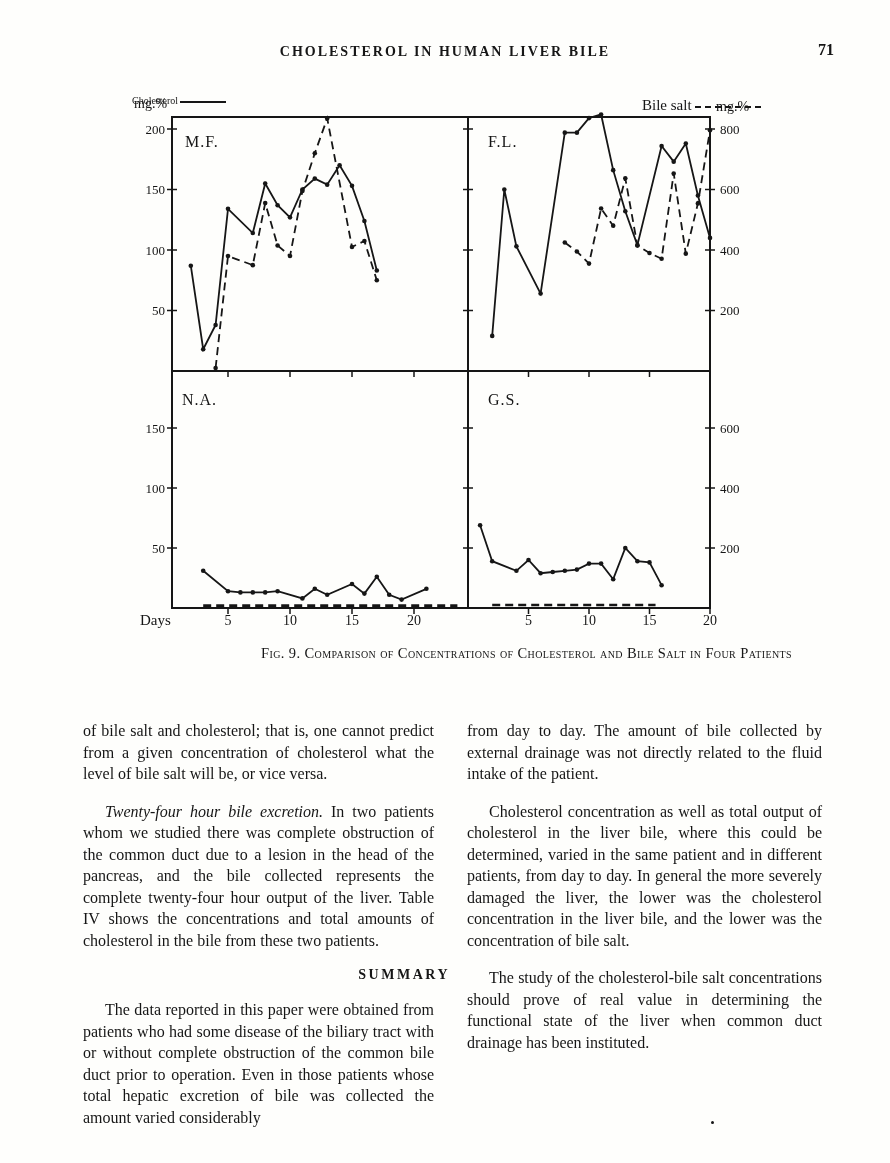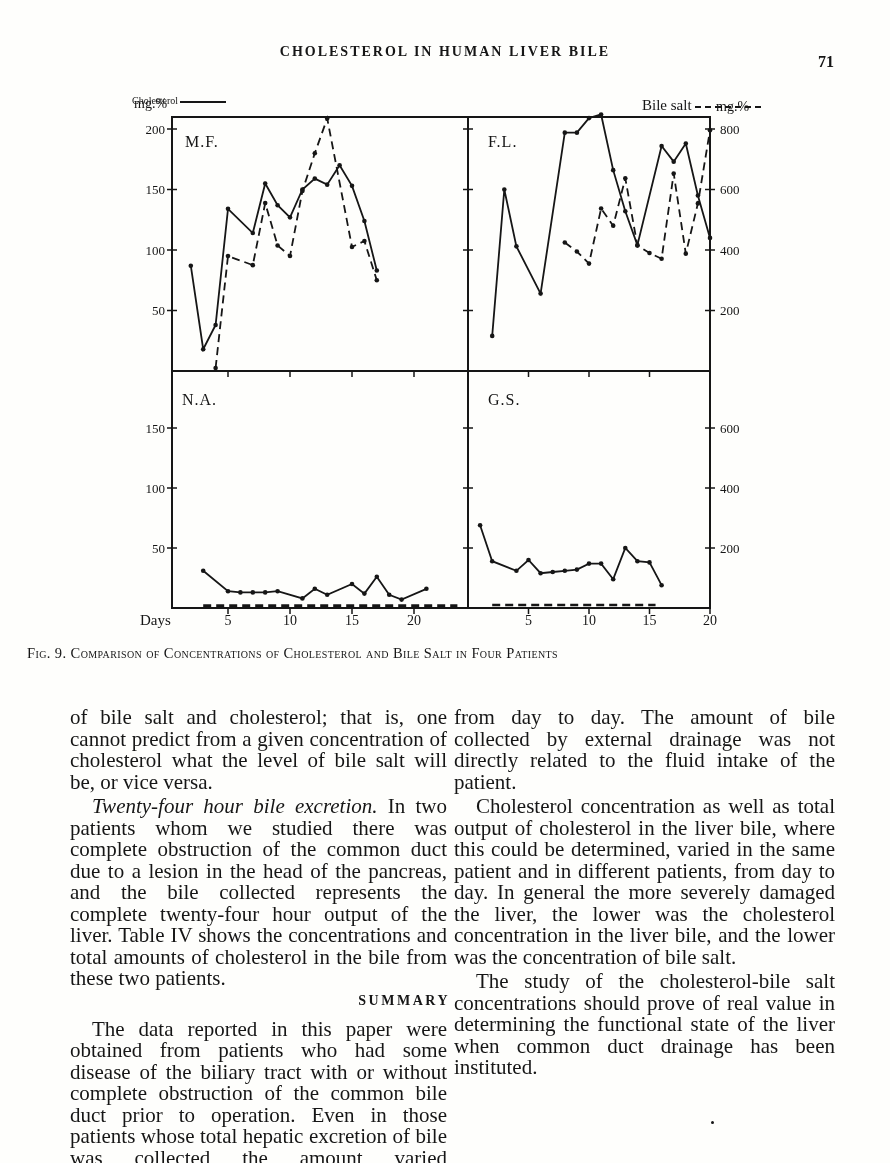--- a/index.html
+++ b/index.html
@@ -6,37 +6,37 @@
   body{
     width:890px;height:1163px;position:relative;overflow:hidden;
     background:#fefefc;color:#161616;
     font-family:"Liberation Serif", serif;
   }
   .page-header{
     position:absolute;top:44px;left:0;width:890px;text-align:center;
     font-size:14px;font-weight:bold;letter-spacing:2px;font-family:Liberation Serif, serif;
   }
   .page-number{
-    position:absolute;top:41px;left:818px;font-size:16px;font-weight:bold;margin-top:12px;
+    position:absolute;top:41px;left:818px;font-size:16px;font-weight:bold;
   }
   .figure{position:absolute;top:85px;left:130px;width:760px;height:575px;}
   .figure svg{position:absolute;top:0;left:0;}
   svg text{font-family:"Liberation Serif", serif;fill:#161616;}
   .legend-left{position:absolute;top:2px;left:2px;font-size:10px;white-space:nowrap;margin-top:8px;}
   .legend-right{position:absolute;top:12px;left:512px;font-size:15px;white-space:nowrap;}
   .legend-line-solid{display:inline-block;width:46px;border-top:2.5px solid #161616;vertical-align:middle;margin-left:2px;}
   .legend-line-dashed{display:inline-block;width:66px;border-top:2.5px dashed #161616;vertical-align:middle;margin-left:3px;}
   .caption{
-    position:absolute;top:645px;left:0;width:792px;text-align:left;
-    font-size:14.5px;font-variant:small-caps;letter-spacing:0.4px;margin-left:27px;
+    position:absolute;top:645px;left:0;width:792px;text-align:right;
+    font-size:14.5px;font-variant:small-caps;letter-spacing:0.4px;
   }
   .col{position:absolute;top:704px;}
   .col-left{left:67px;width:383px;}
   .col-right{left:451px;width:387px;font-family:Liberation Serif, serif;}
-  .col p{margin:3px;font-size:21px;line-height:21.5px;text-align:justify;}
+  .col p{margin:16px;font-size:16px;line-height:21.5px;text-align:justify;}
   .col p.indent{text-indent:22px;}
   .summary-heading{
     text-align:right;font-size:14px;font-weight:bold;letter-spacing:2.5px;
     margin:0 0 10px 0;
   }
   .stray-dot{position:absolute;top:1121px;left:711px;width:3px;height:3px;border-radius:50%;background:#161616;}
 </style>
 </head>
 <body>
 

